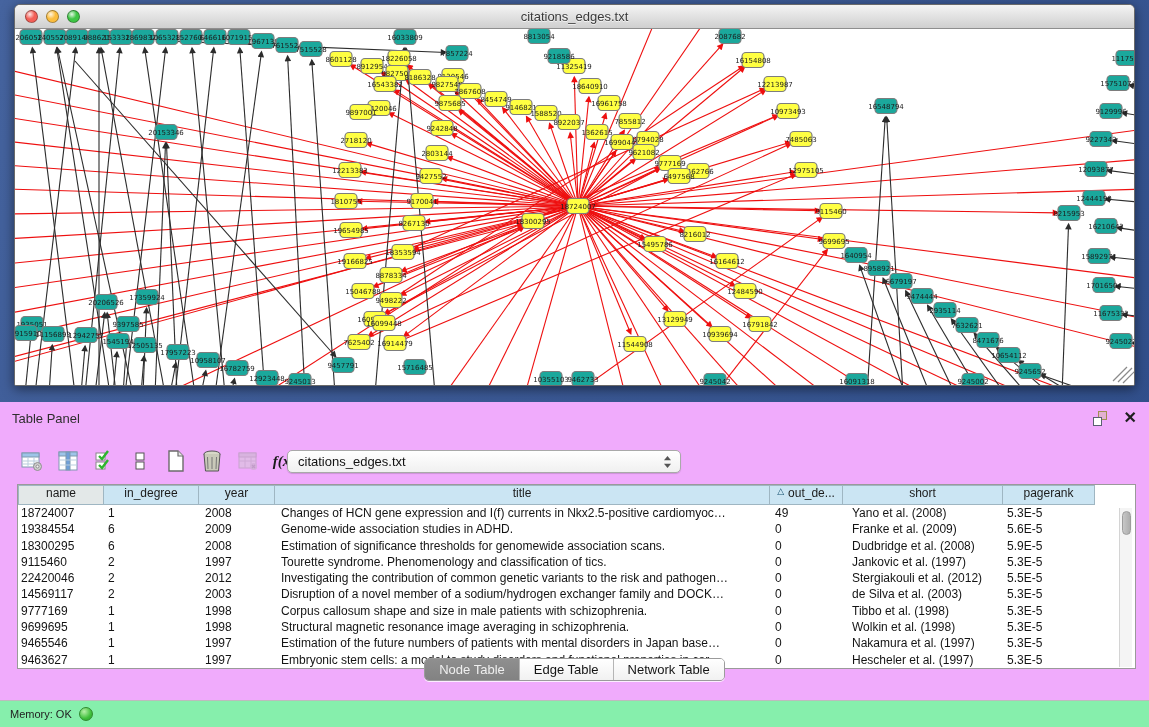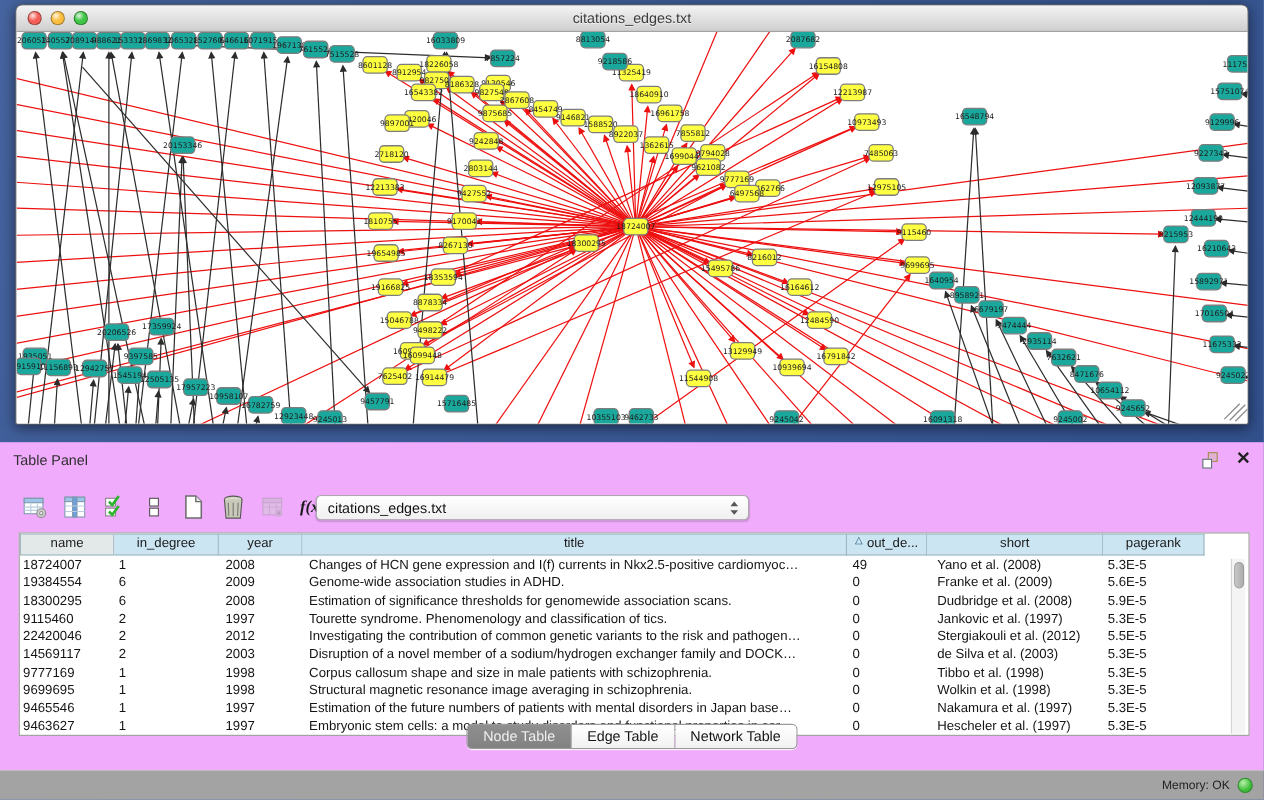--- a/index.html
+++ b/index.html
@@ -54,22 +54,22 @@
 
   .tabs-row { position:absolute; left:0; top:256px; width:100%; display:flex; justify-content:center; }
   .seg { display:inline-flex; border:1px solid #9b9b9b; border-radius:5px; overflow:hidden;
     box-shadow:0 1px 0 rgba(255,255,255,.8); }
   .seg-btn { padding:2px 14px; font-size:13px; background:linear-gradient(#ffffff,#f1f1f1);
     color:#141414; border-left:1px solid #b5b5b5; cursor:pointer; line-height:17px; }
   .seg-btn:first-child { border-left:none; }
   .seg-btn.active { background:linear-gradient(#8f8f8f,#828282); color:#efefef; }
 
   
-  .statusbar { position:absolute; left:0; top:700px; width:1149px; height:27px; background:#a3a3a3;
-    border-top:1px solid #bcbcbc; display:flex; align-items:center; justify-content:flex-end; padding:0 10px; gap:7px; }
+  .statusbar { position:absolute; left:0; top:700px; width:1149px; height:27px; background:#86efac;
+    border-top:1px solid #bcbcbc; display:flex; align-items:center; padding:0 10px; gap:7px; }
   .mem-label { font-size:11px; color:#222; }
   .mem-dot { width:14px; height:14px; border-radius:50%; border:1px solid #2f8a2f;
     background:radial-gradient(circle at 35% 30%, #b6f0a8, #3fbf3b 60%, #2fa02c); }
 </style>
 </head>
 <body>
 
 <div class="net-window">
   <div class="titlebar">
     <div class="traffic">

